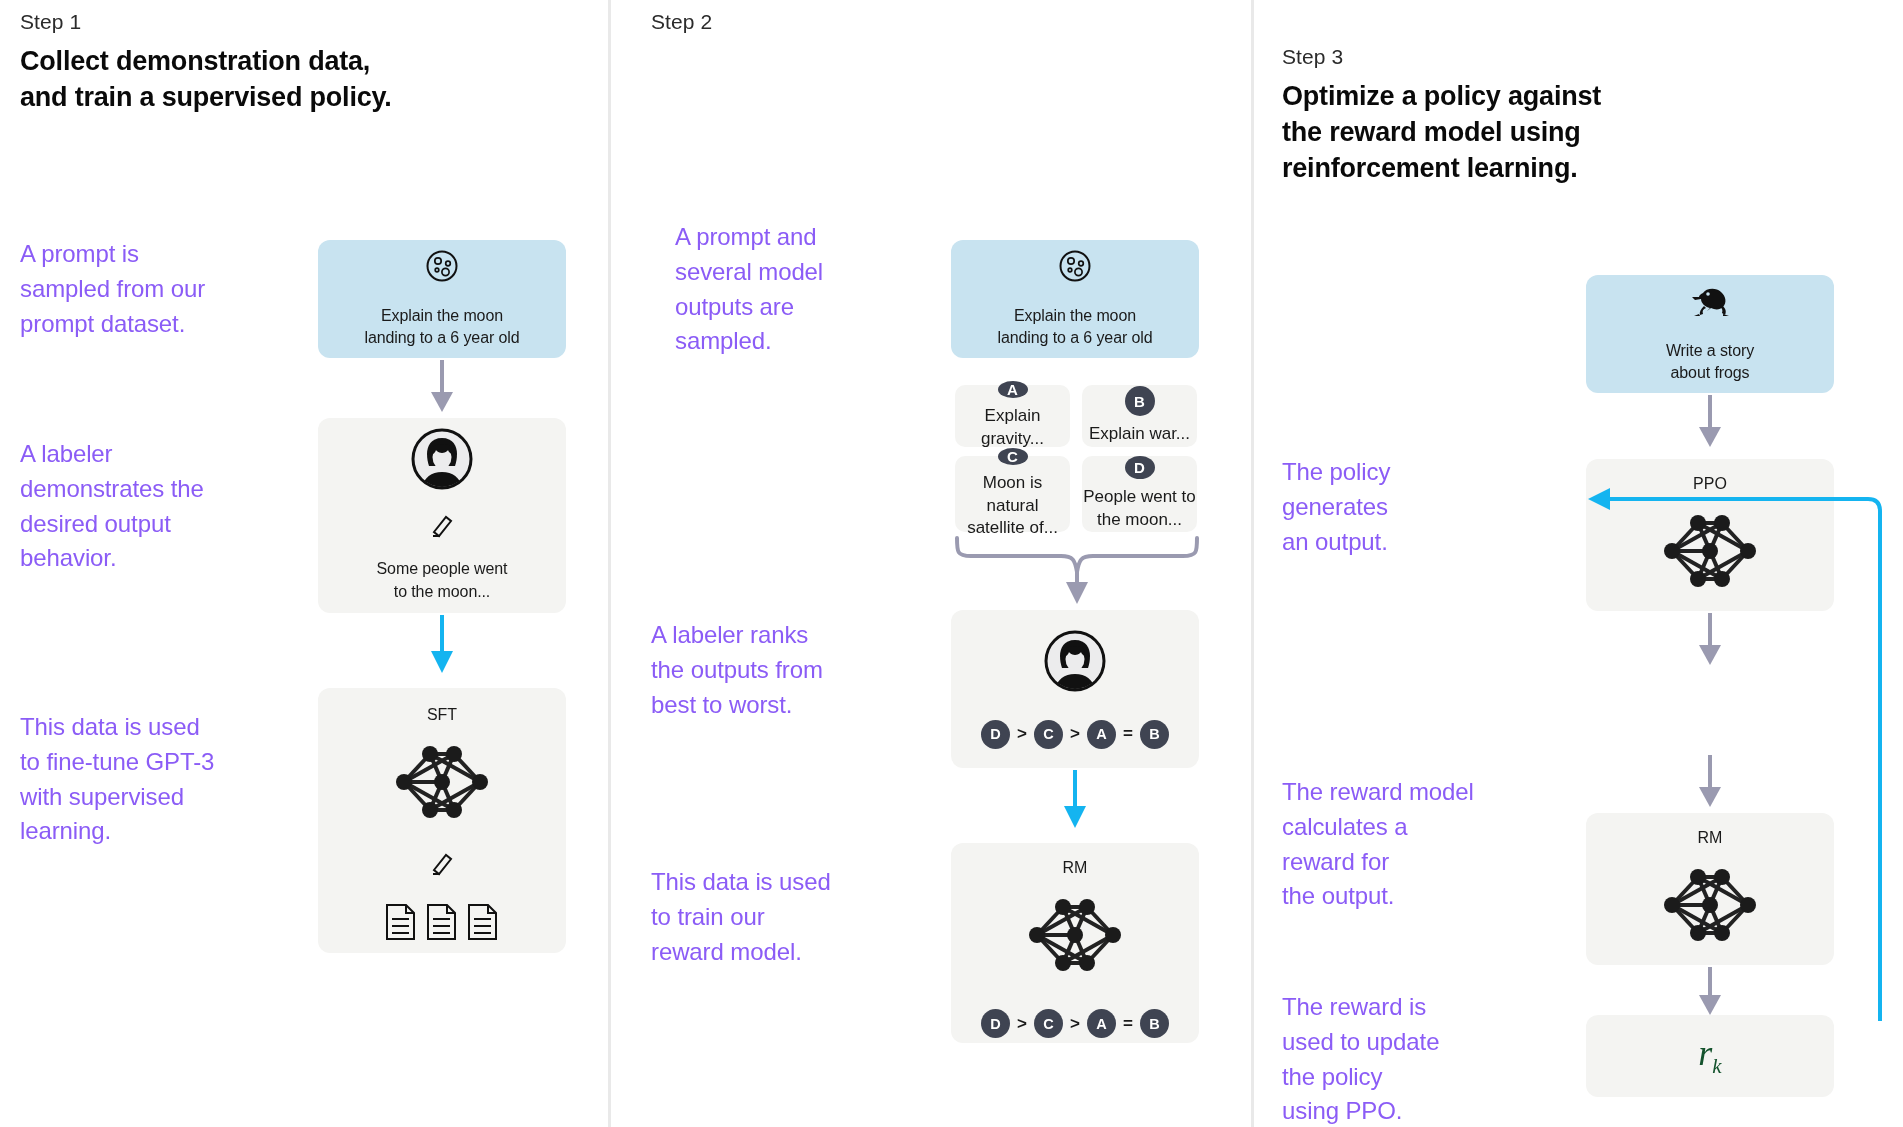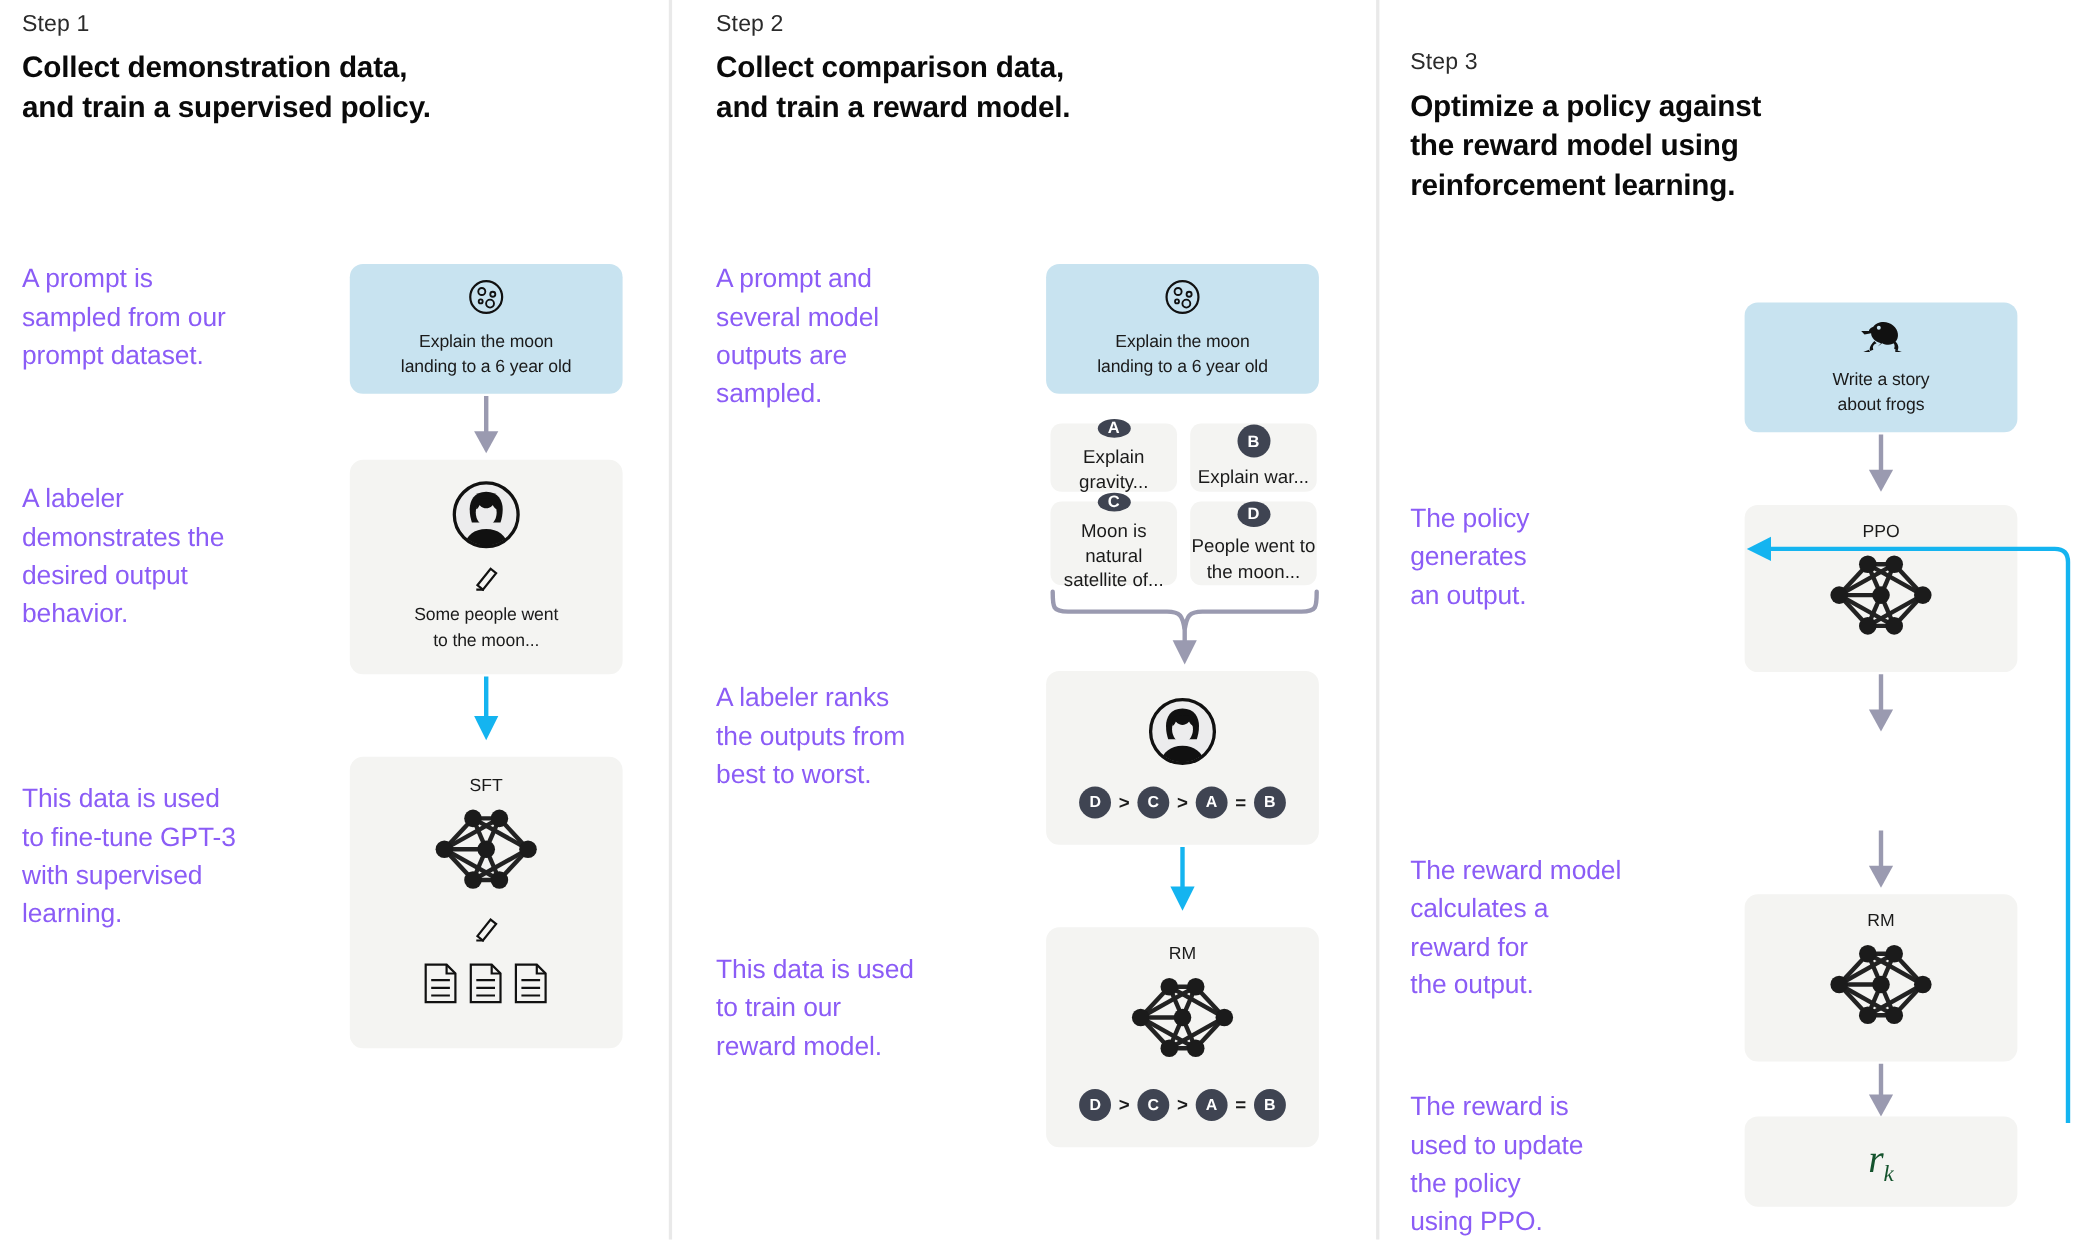--- a/index.html
+++ b/index.html
@@ -34,21 +34,21 @@
   .body-text {
     position: absolute; left: 20px;
     font-size: 24px; font-weight: 400; line-height: 1.45;
     color: #8b5cf6; white-space: pre-line; letter-spacing: -.1px;
   }
 
   
   .box {
     position: absolute; border-radius: 12px;
     display: flex; flex-direction: column;
-    align-items: center; justify-content: center;
+    align-items: center; justify-content: center; gap: 10px;
   }
   .box-blue { background: #c8e3f0; }
   .box-grey { background: #f4f4f2; }
   .box-caption {
     font-size: 16px; line-height: 1.38; text-align: center;
     color: #1a1a1a; white-space: pre-line; letter-spacing: -.1px;
   }
   .net-label { font-size: 16px; color: #1a1a1a; margin-bottom: 4px; }
 
   
@@ -216,24 +216,22 @@
               <line x1="90" y1="24" x2="107" y2="24"></line>
               <line x1="90" y1="31" x2="107" y2="31"></line>
           </g>
         </svg>
       </span>
     </div>
   </div>
 
   <div class="col col-2">
     <div class="step-label">Step 2</div>
-    <div class="step-title">Collect comparison data,
-and train a reward model.</div>
-
-    <div class="body-text" style="top:237px;">A prompt and
+
+    <div class="body-text" style="top:220px;margin-left:24px;">A prompt and
 several model
 outputs are
 sampled.</div>
     <div class="body-text" style="top:618px;">A labeler ranks
 the outputs from
 best to worst.</div>
     <div class="body-text" style="top:865px;">This data is used
 to train our
 reward model.</div>
 

